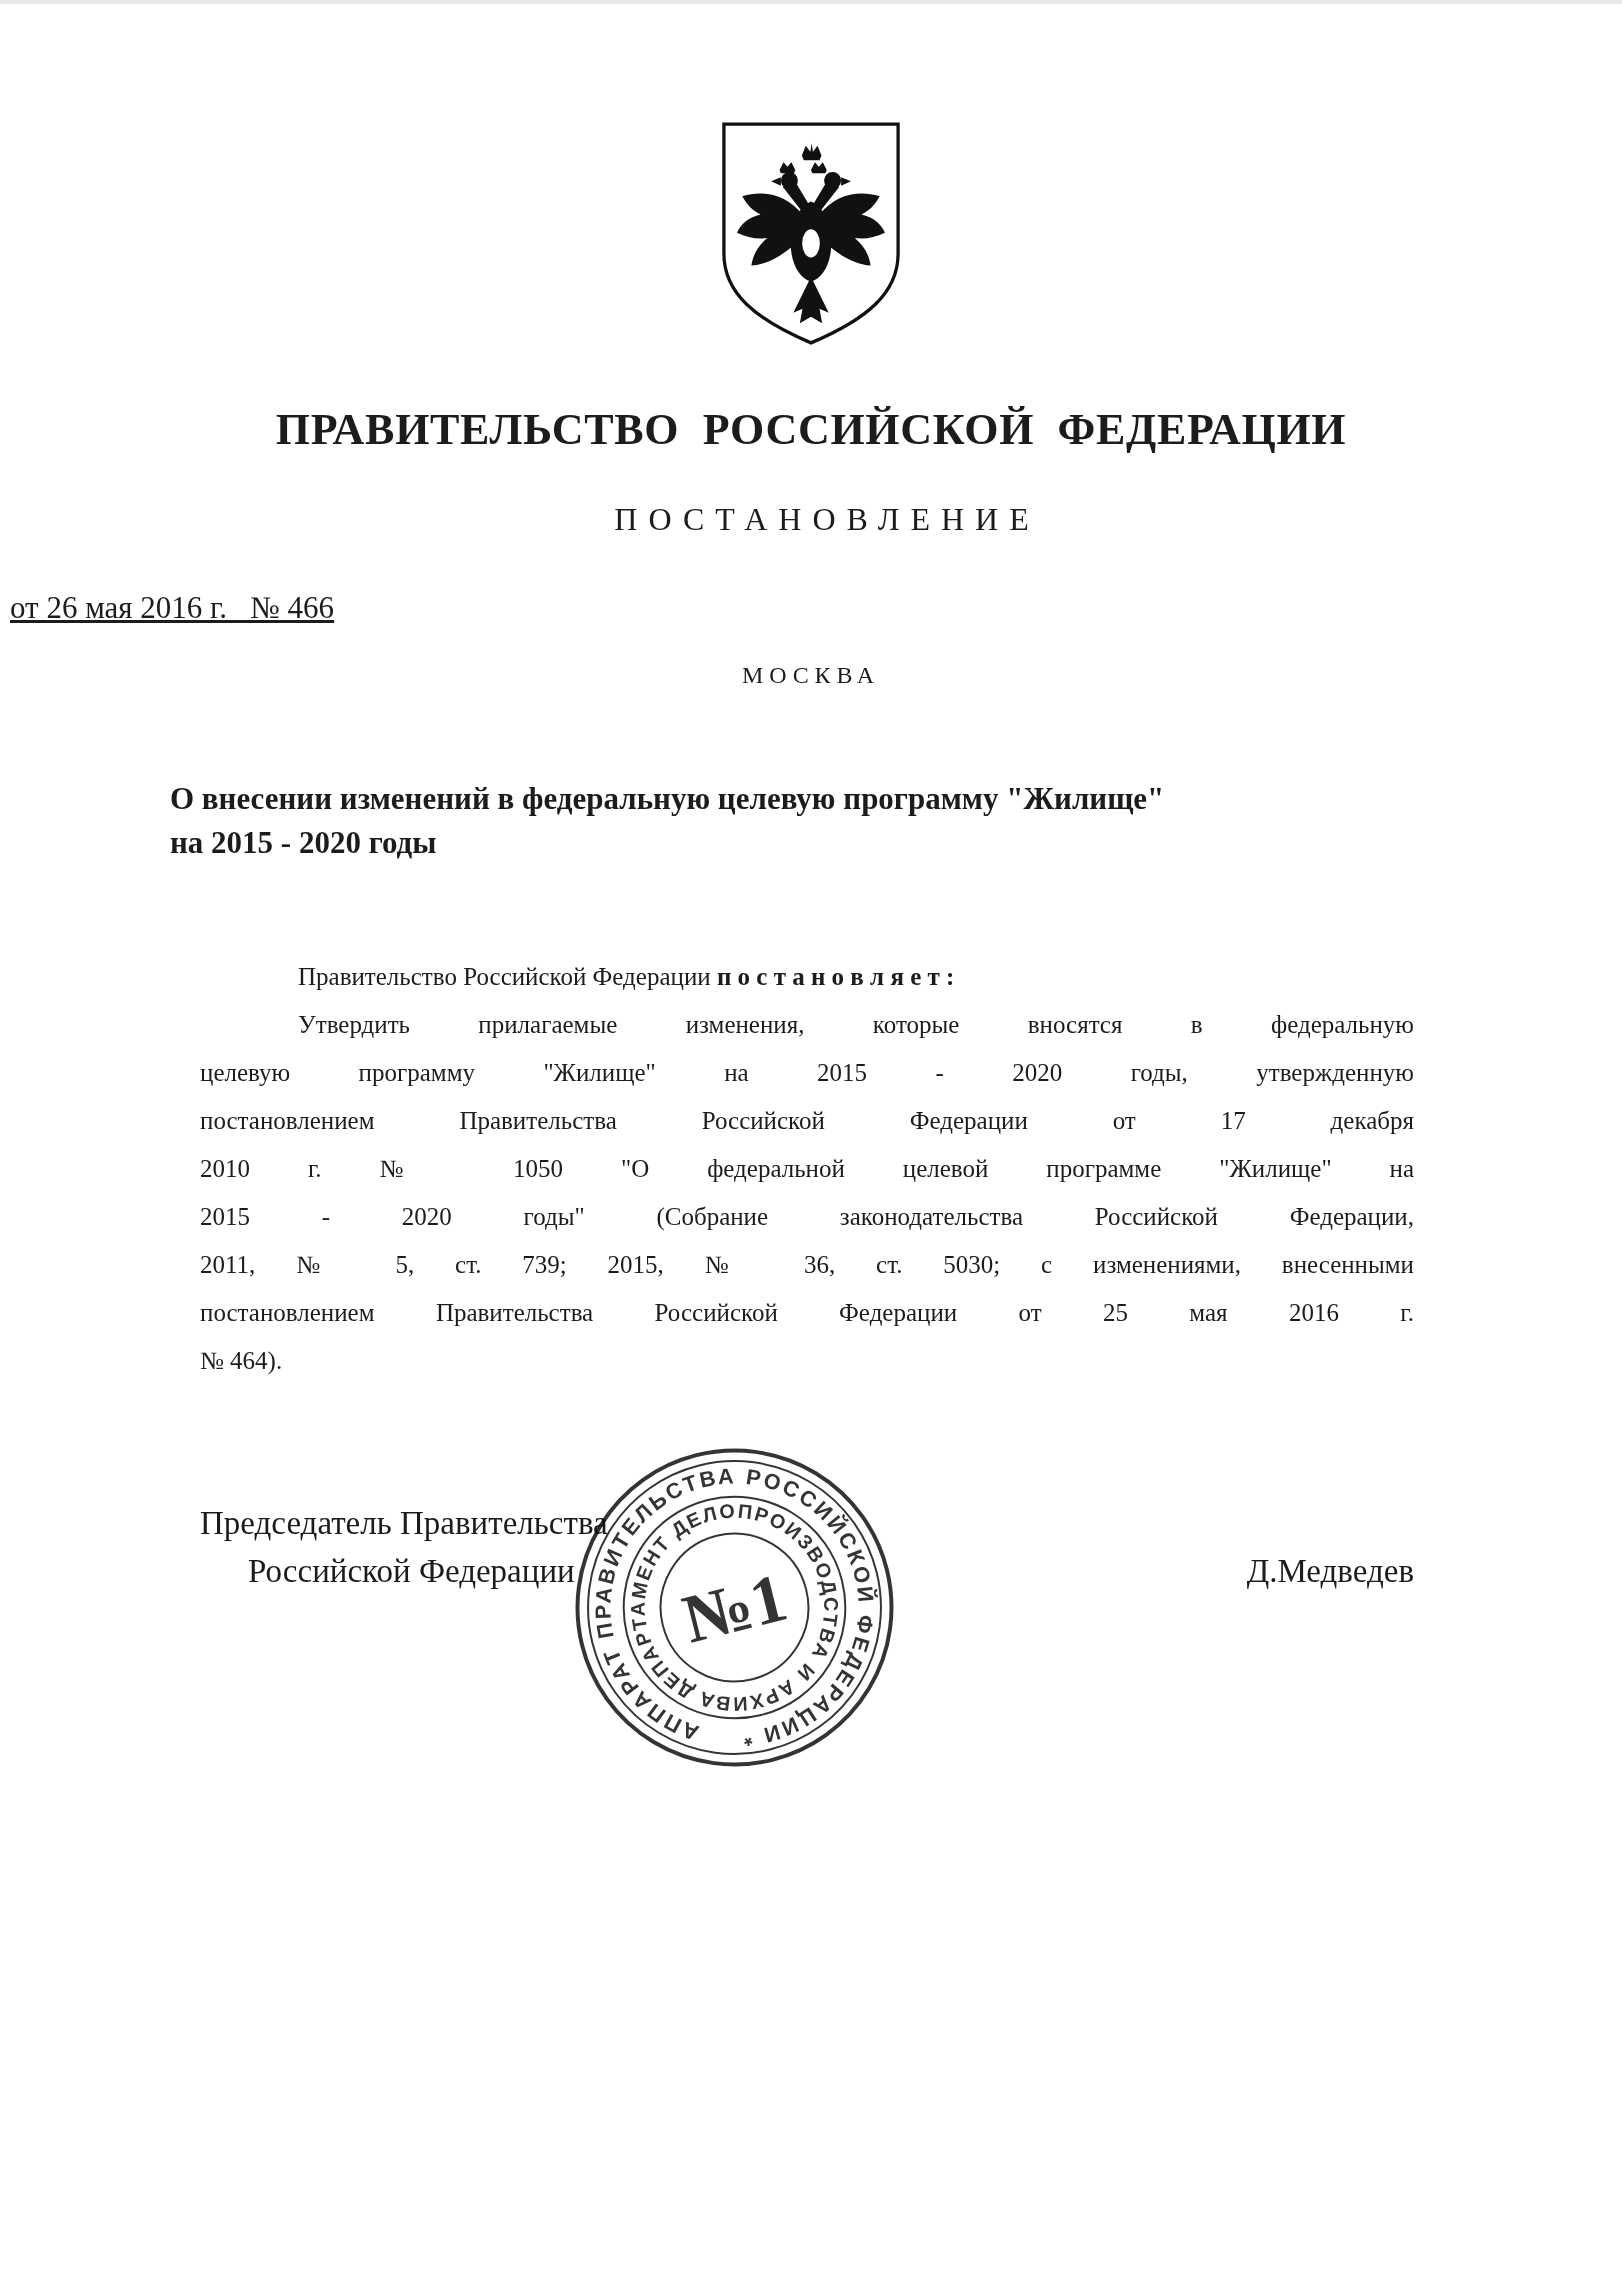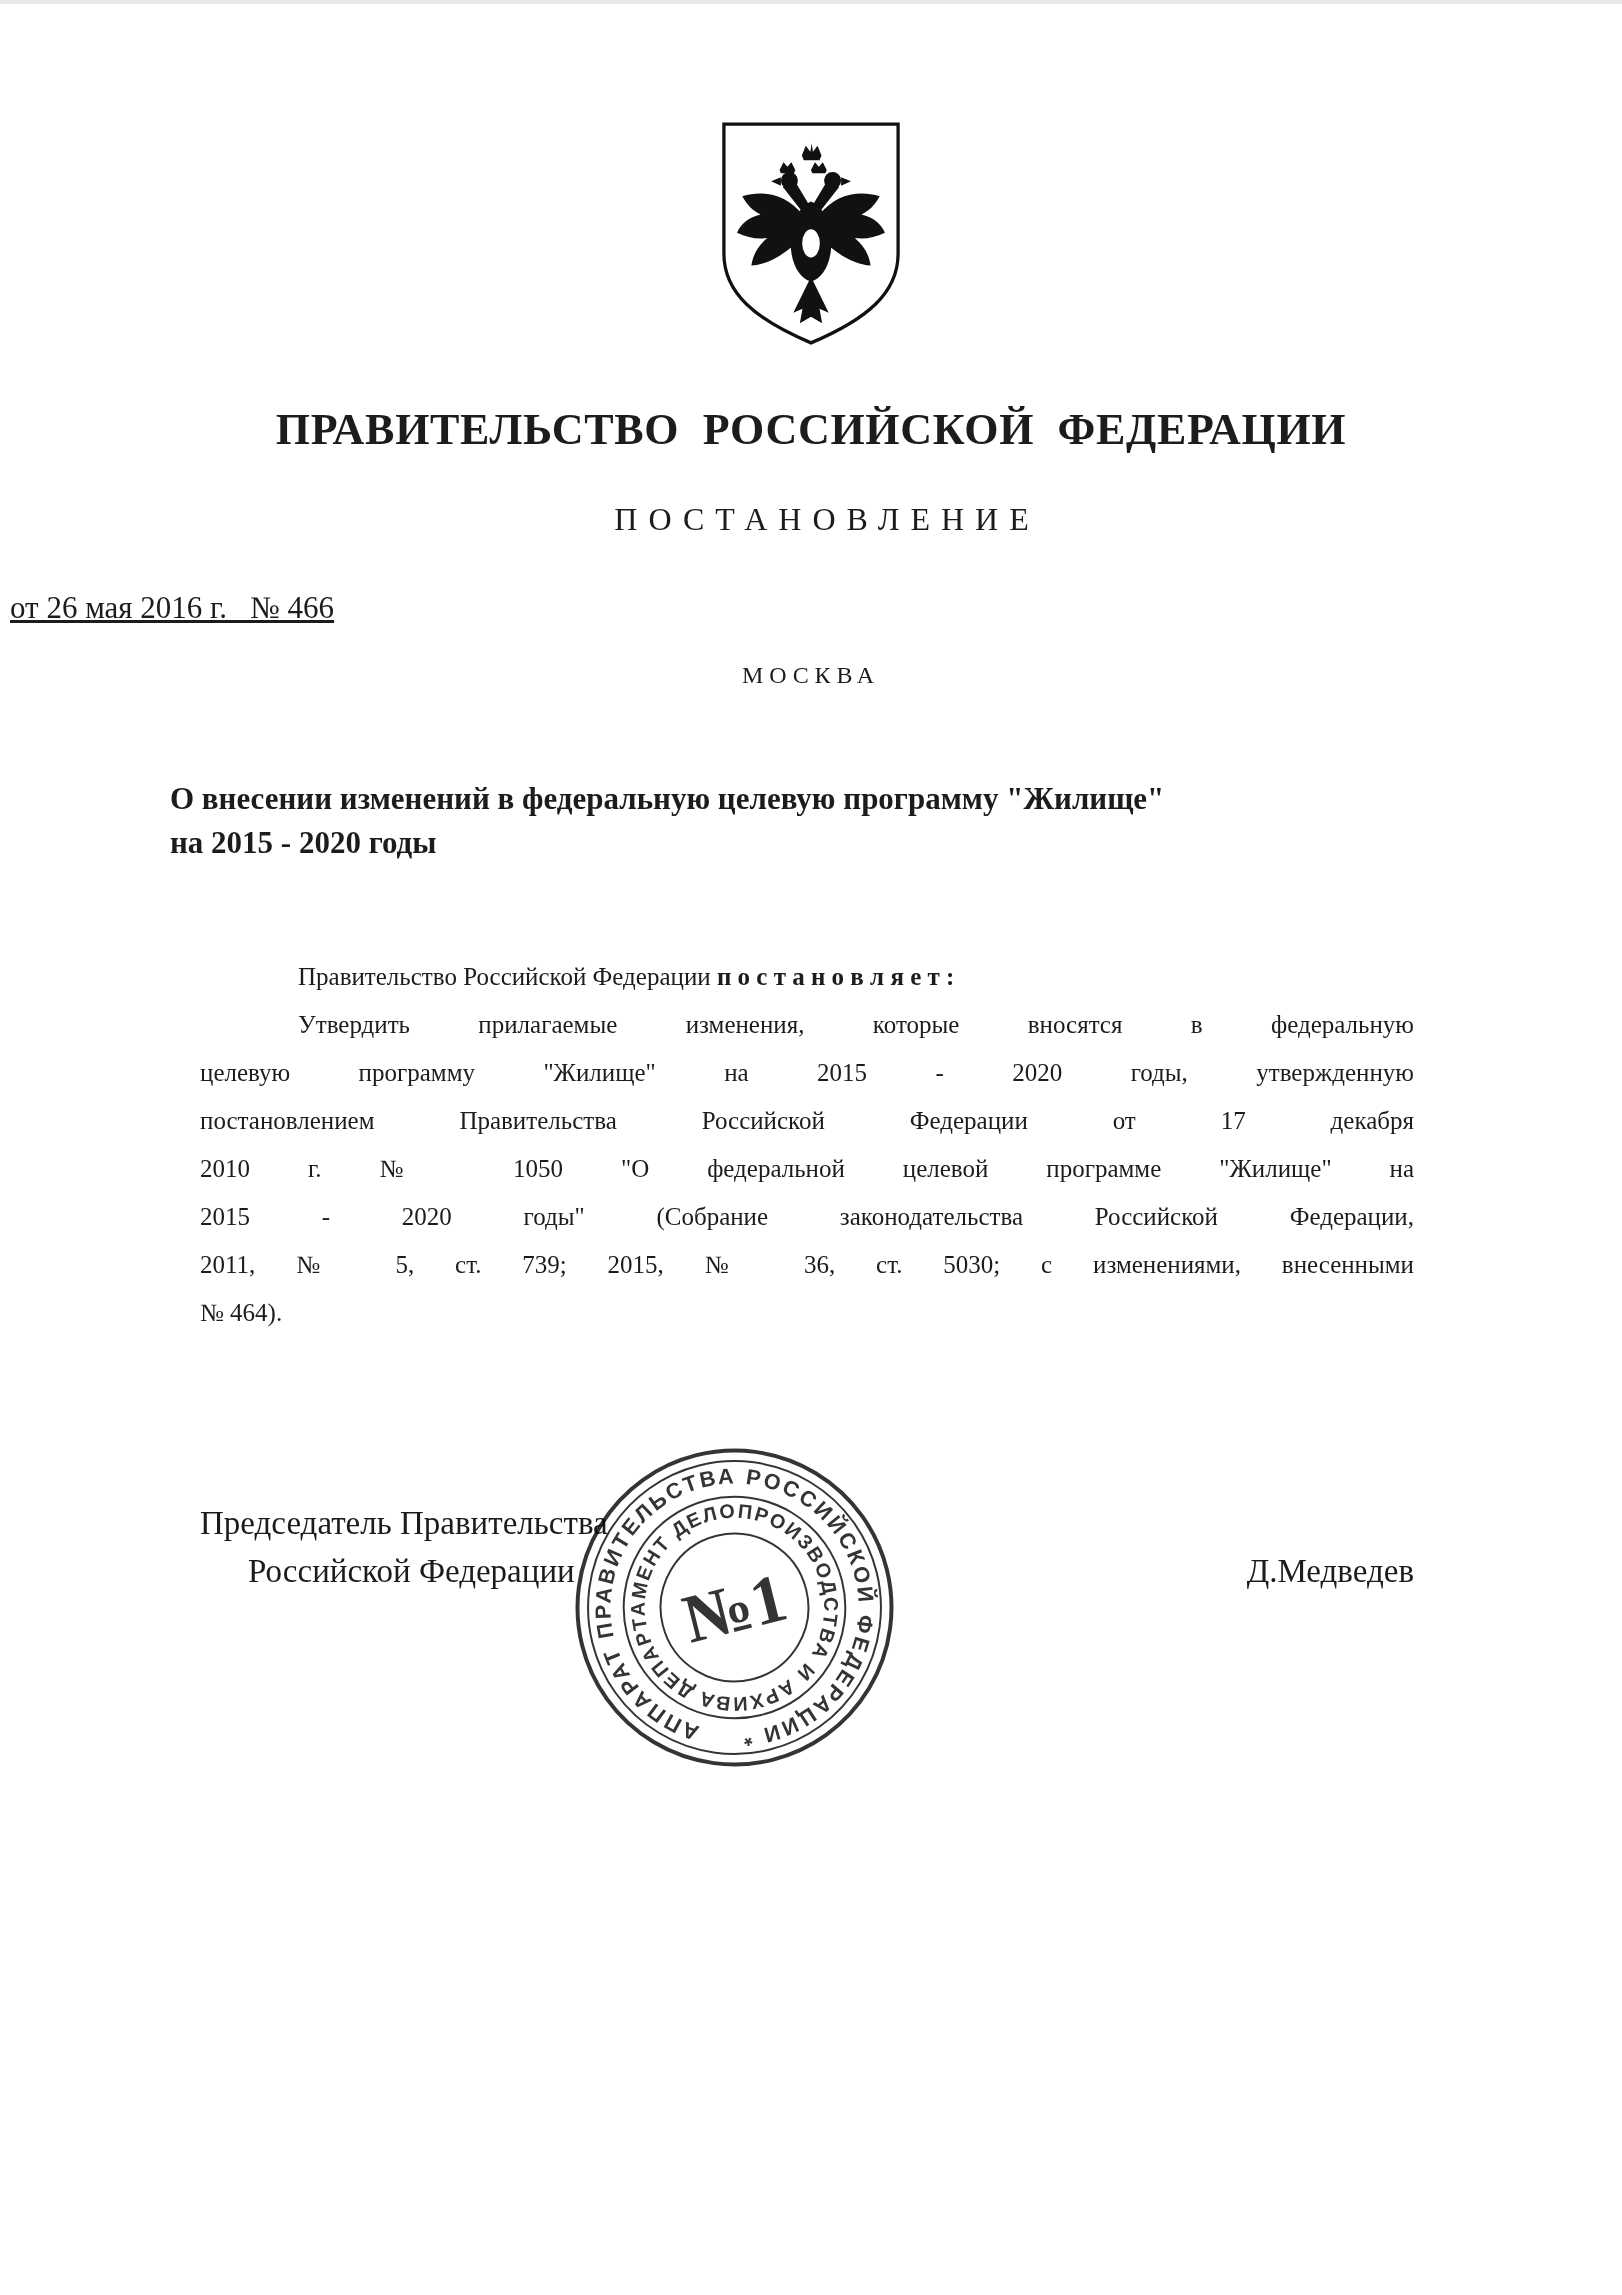--- a/index.html
+++ b/index.html
@@ -188,20 +188,21 @@
   </div>
 
   <div class="body-text">
     <div class="para-first"><span>Правительство Российской Федерации </span><span class="emph">п о с т а н о в л я е т :</span></div>
     <div class="para-line first">Утвердить прилагаемые изменения, которые вносятся в федеральную</div>
     <div class="para-line">целевую программу "Жилище" на 2015 - 2020 годы, утвержденную</div>
     <div class="para-line">постановлением Правительства Российской Федерации от 17 декабря</div>
     <div class="para-line">2010 г. № 1050 "О федеральной целевой программе "Жилище" на</div>
     <div class="para-line">2015 - 2020 годы" (Собрание законодательства Российской Федерации,</div>
     <div class="para-line">2011, № 5, ст. 739; 2015, № 36, ст. 5030; с изменениями, внесенными</div>
+    <div class="para-line">постановлением Правительства Российской Федерации от 25 мая 2016 г.</div>
     <div class="para-line last">№ 464).</div>
   </div>
 
   <div class="signature">
     <div class="sig-left">
       <div class="line1">Председатель Правительства</div>
       <div class="line2">Российской Федерации</div>
     </div>
     <div class="sig-name">Д.Медведев</div>
   </div>

